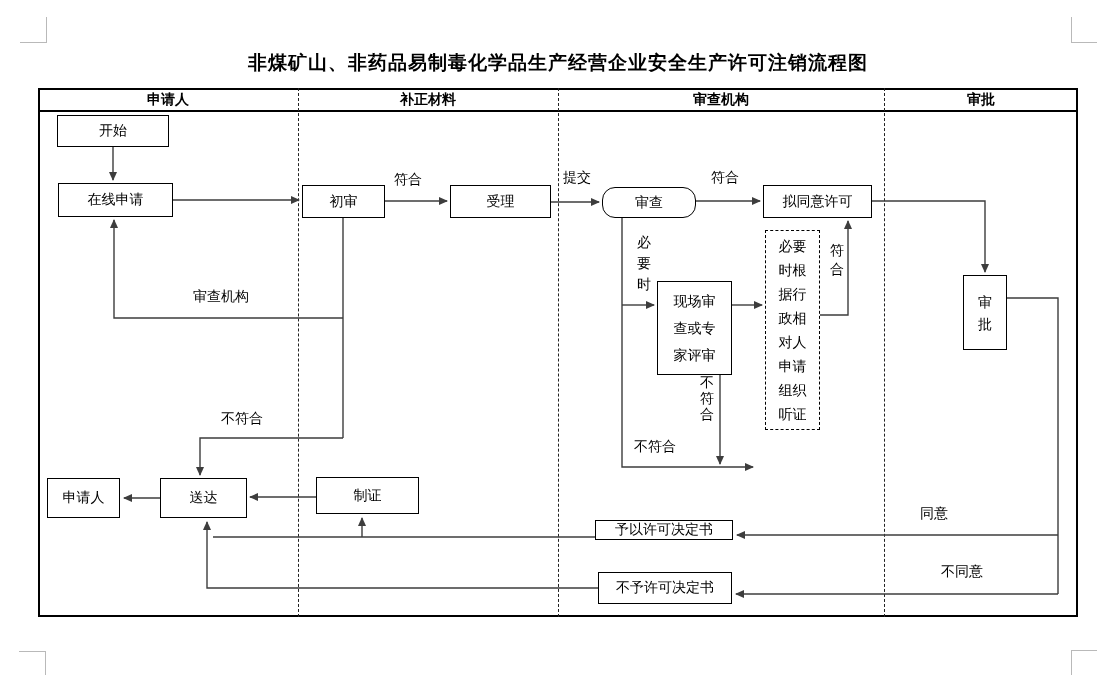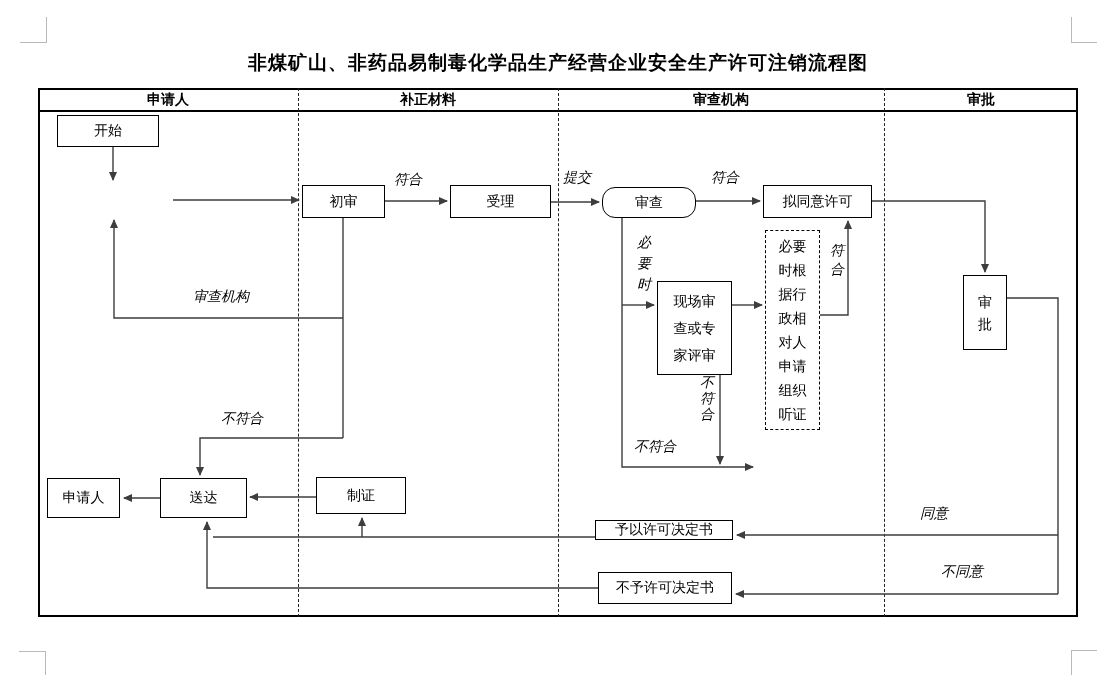--- a/index.html
+++ b/index.html
@@ -30,21 +30,21 @@
     border-left:1px dashed #222;
   }
   .box{
     position:absolute;border:1px solid #000;background:#fff;
     display:flex;align-items:center;justify-content:center;
     font-size:14px;text-align:center;box-sizing:border-box;
   }
   .box.dashed{border:1px dashed #000;}
   .wrap{word-break:break-all;line-height:20px;}
   .lbl{
-    position:absolute;font-size:14px;white-space:nowrap;background:transparent;font-style:italic;
+    position:absolute;font-size:14px;white-space:nowrap;background:transparent;
   }
   .lbl.vert{white-space:normal;word-break:break-all;text-align:center;}
   svg.connectors{position:absolute;left:0;top:0;}
   .corner{position:absolute;box-sizing:border-box;}
   .corner.tl{left:20px;top:17px;width:27px;height:26px;border-right:1px solid #b9b9b9;border-bottom:1px solid #b9b9b9;}
   .corner.tr{left:1071px;top:17px;width:26px;height:26px;border-left:1px solid #b9b9b9;border-bottom:1px solid #b9b9b9;}
   .corner.bl{left:19px;top:651px;width:27px;height:24px;border-right:1px solid #b9b9b9;border-top:1px solid #b9b9b9;}
   .corner.br{left:1071px;top:650px;width:26px;height:25px;border-left:1px solid #b9b9b9;border-top:1px solid #b9b9b9;}
 </style>
 </head>
@@ -94,22 +94,25 @@
       <path d="M1058,535 L737,535" marker-end="url(#arw)"></path>
       <path d="M1058,594 L736,594" marker-end="url(#arw)"></path>
       <path d="M595,537 L213,537"></path>
       <path d="M362,537 L362,518" marker-end="url(#arw)"></path>
       <path d="M598,588 L207,588 L207,522" marker-end="url(#arw)"></path>
       <path d="M316,497 L250,497" marker-end="url(#arw)"></path>
       <path d="M160,498 L124,498" marker-end="url(#arw)"></path>
     </g>
   </svg>
 
-  <div class="box" style="left:57px;top:115px;width:102px;height:32px;">
+  <div class="box" style="left:57px;top:115px;width:112px;height:32px;">
     <span>开始</span>
+  </div>
+  <div class="box" style="left:58px;top:183px;width:115px;height:34px;">
+    <span>在线申请</span>
   </div>
   <div class="box" style="left:302px;top:185px;width:83px;height:33px;">
     <span>初审</span>
   </div>
   <div class="box" style="left:450px;top:185px;width:101px;height:33px;">
     <span>受理</span>
   </div>
   <div class="box" style="left:602px;top:187px;width:94px;height:31px;border-radius:13px;">
     <span>审查</span>
   </div>
@@ -124,21 +127,21 @@
   </div>
   <div class="box" style="left:963px;top:275px;width:44px;height:75px;">
     <span class="wrap" style="width:16px;line-height:22px;">审批</span>
   </div>
   <div class="box" style="left:47px;top:478px;width:73px;height:40px;">
     <span>申请人</span>
   </div>
   <div class="box" style="left:160px;top:478px;width:87px;height:40px;">
     <span>送达</span>
   </div>
-  <div class="box" style="left:316px;top:477px;width:90px;height:37px;">
+  <div class="box" style="left:316px;top:477px;width:103px;height:37px;">
     <span>制证</span>
   </div>
   <div class="box" style="left:595px;top:520px;width:138px;height:20px;">
     <span>予以许可决定书</span>
   </div>
   <div class="box" style="left:598px;top:572px;width:134px;height:32px;">
     <span>不予许可决定书</span>
   </div>
 
   <div class="lbl" style="left:394px;top:171px;">符合</div>

